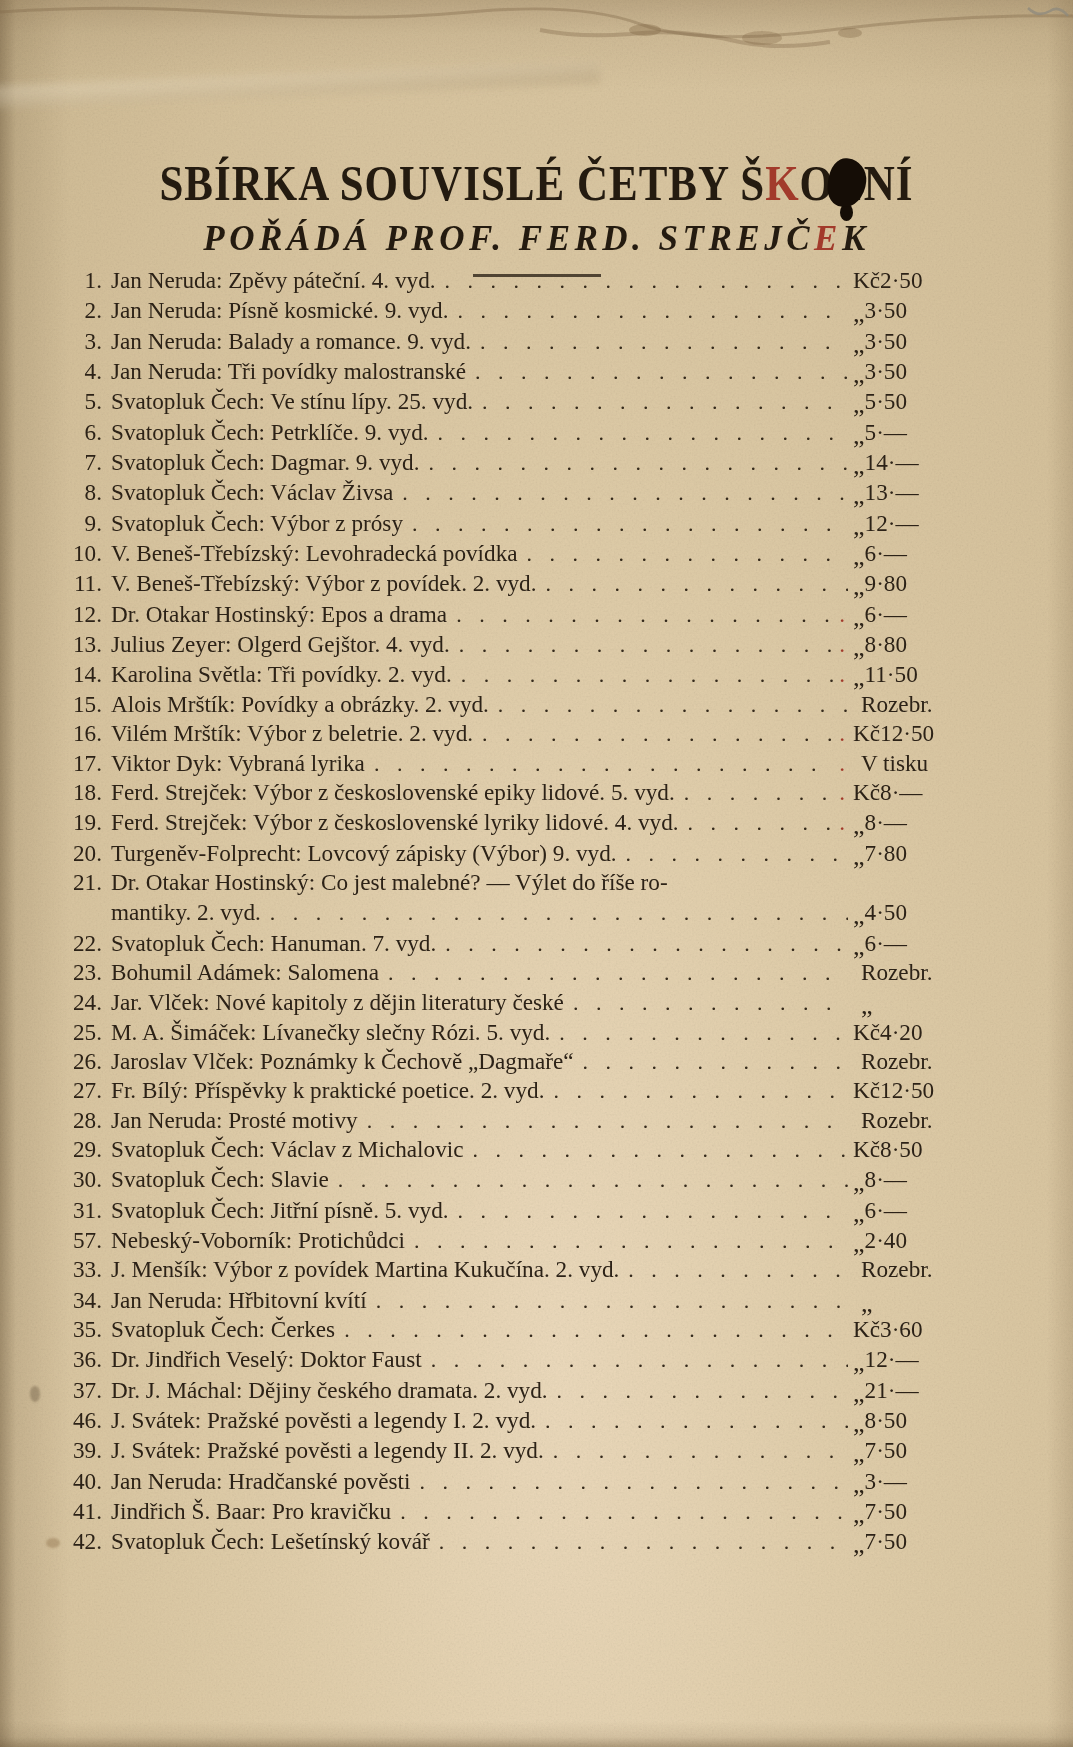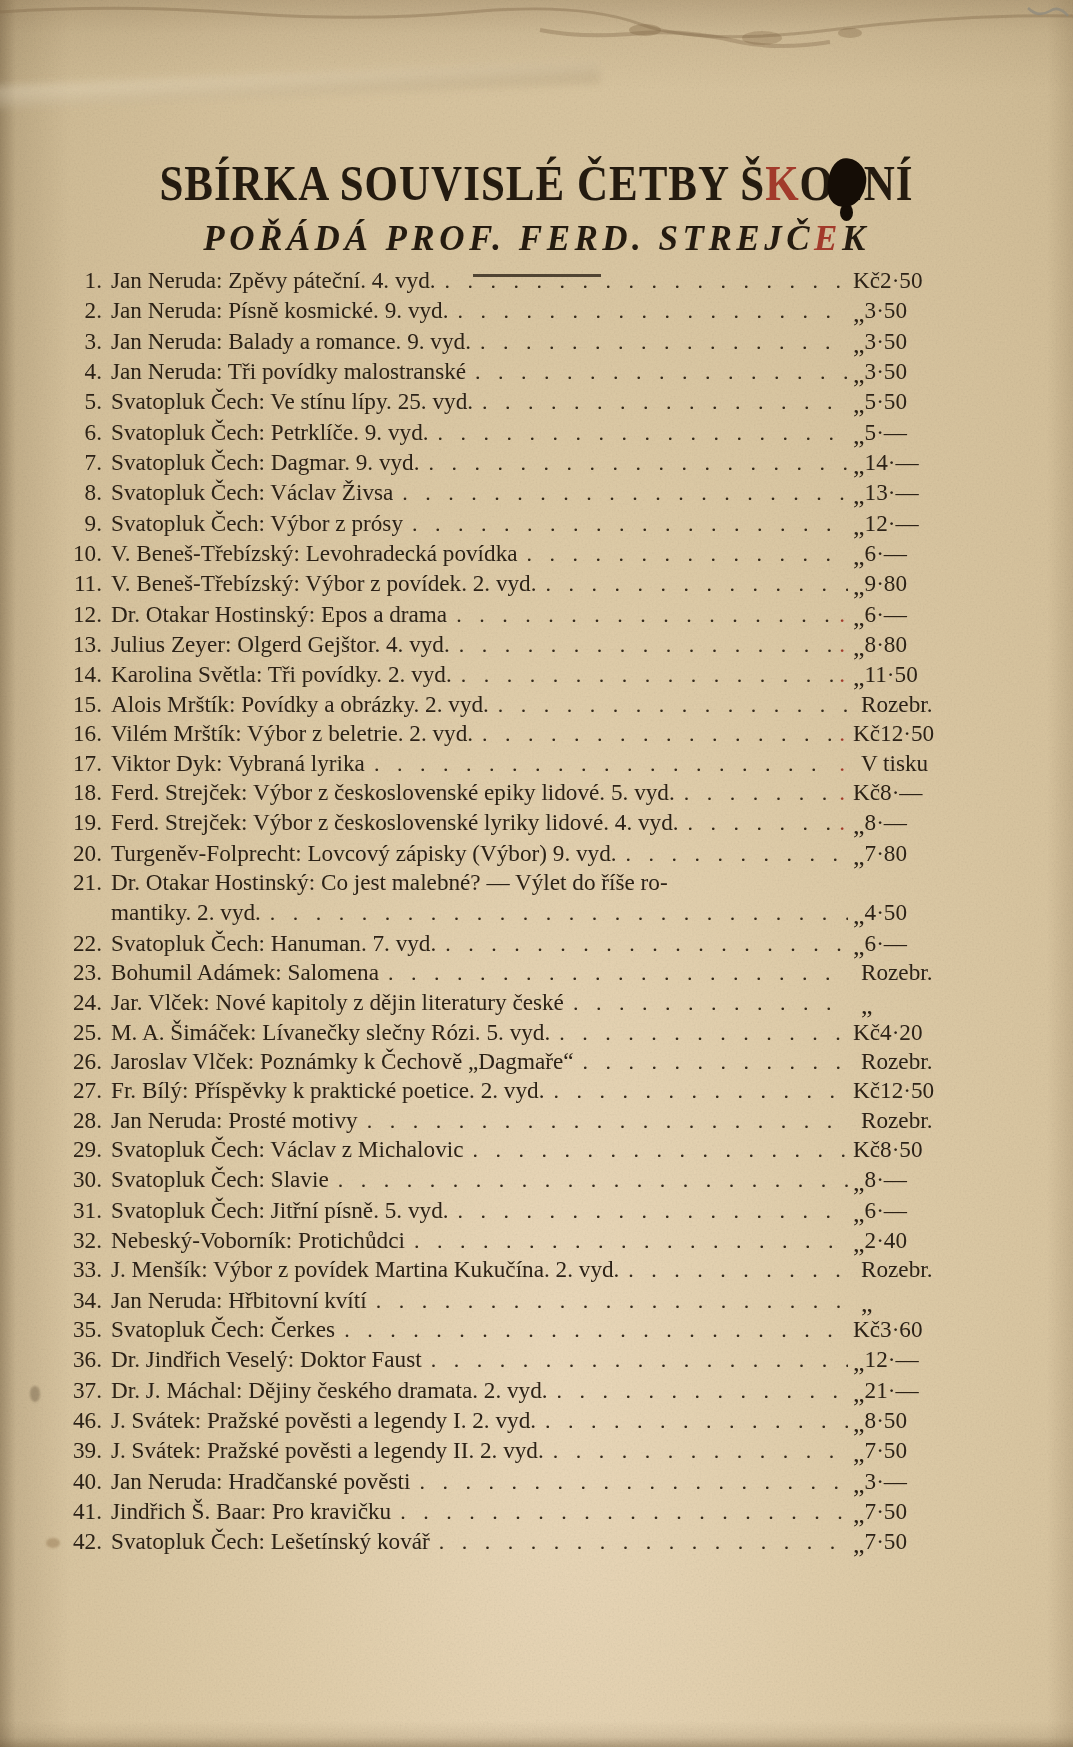--- a/index.html
+++ b/index.html
@@ -387,21 +387,21 @@
       <div class="row">
         <span class="num">31.</span>
         <span class="body"><span class="author">Svatopluk Čech:</span> <span class="ttl">Jitřní písně.</span> <span class="tail">5. vyd.</span></span>
         <span class="dots"></span>
         <span class="zone">
           <span class="cur ditto">„</span>
           <span class="price">6·—</span>
         </span>
       </div>
       <div class="row">
-        <span class="num">32.</span>
+        <span class="num">57.</span>
         <span class="body"><span class="author">Nebeský-Voborník:</span> <span class="ttl">Protichůdci</span></span>
         <span class="dots"></span>
         <span class="zone">
           <span class="cur ditto">„</span>
           <span class="price">2·40</span>
         </span>
       </div>
       <div class="row">
         <span class="num">33.</span>
         <span class="body"><span class="author">J. Menšík:</span> <span class="ttl">Výbor z povídek Martina Kukučína.</span> <span class="tail">2. vyd.</span></span>

